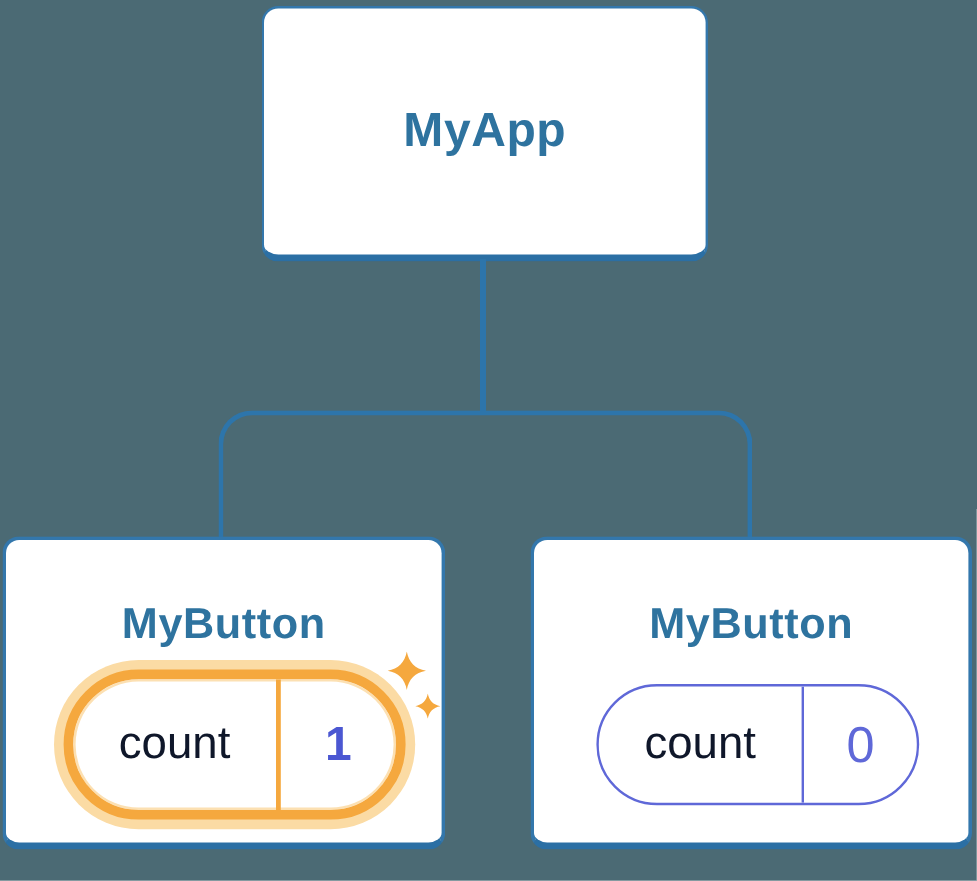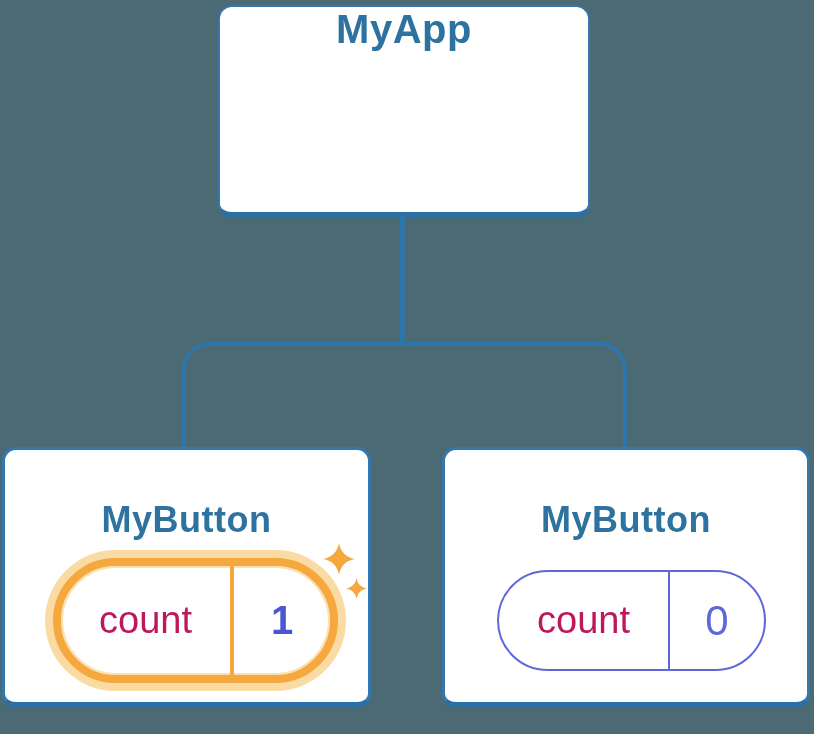--- a/index.html
+++ b/index.html
@@ -19,20 +19,21 @@
     background: #ffffff;
     border: 2px solid #3377ac;
     border-bottom: 6px solid #2b6fa4;
     border-radius: 14px;
     box-sizing: border-box;
   }
   .node-root {
     left: 218px; top: 5px;
     width: 372px; height: 213px;
     display: flex;
+    align-items: center;
     justify-content: center;
   }
   .node-child {
     top: 447px;
     height: 261px;
     border-width: 3px;
     border-bottom-width: 6px;
   }
   .node-child-left  { left: 2px;   width: 369px; }
   .node-child-right { left: 442px; width: 368px; }
@@ -102,21 +103,21 @@
   .pill-seg-name { flex: 1; }
   .pill-highlighted .pill-seg-value {
     width: 96px;
     border-left: 4px solid #f5a83e;
   }
   .pill-plain .pill-seg-value {
     width: 94px;
     border-left: 2px solid #5f68d8;
   }
   .state-name {
-    color: #be185d;
+    color: #0f172a;
     font-size: 38px;
   }
   .state-value-bold {
     color: #4b57d2;
     font-size: 40px;
     font-weight: bold;
   }
   .state-value-plain {
     color: #5f68d8;
     font-size: 42px;

